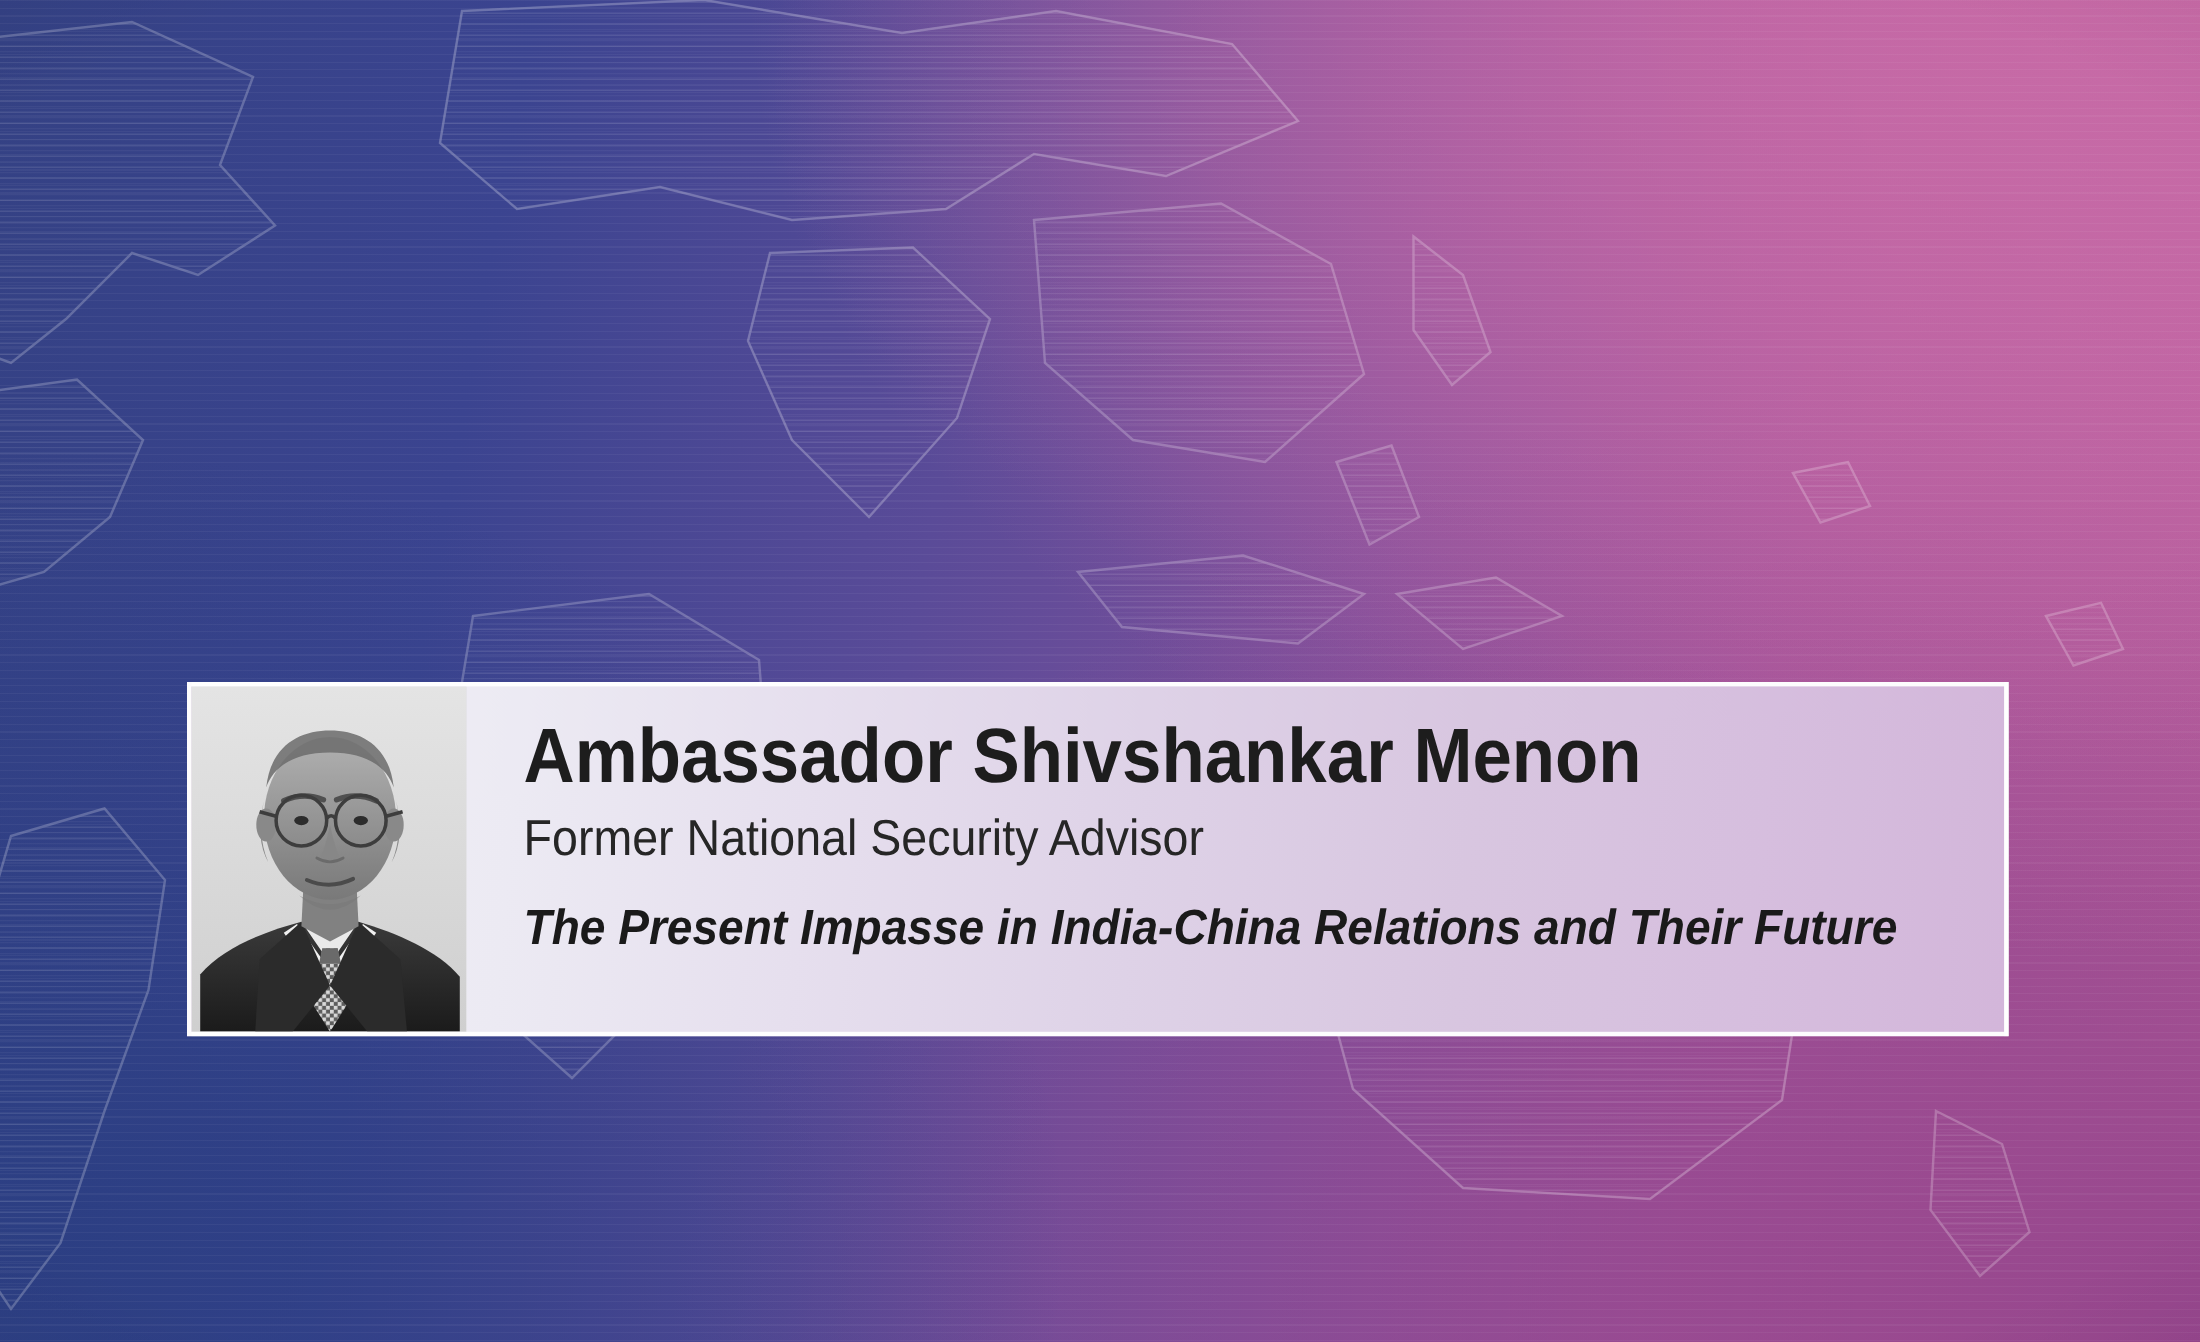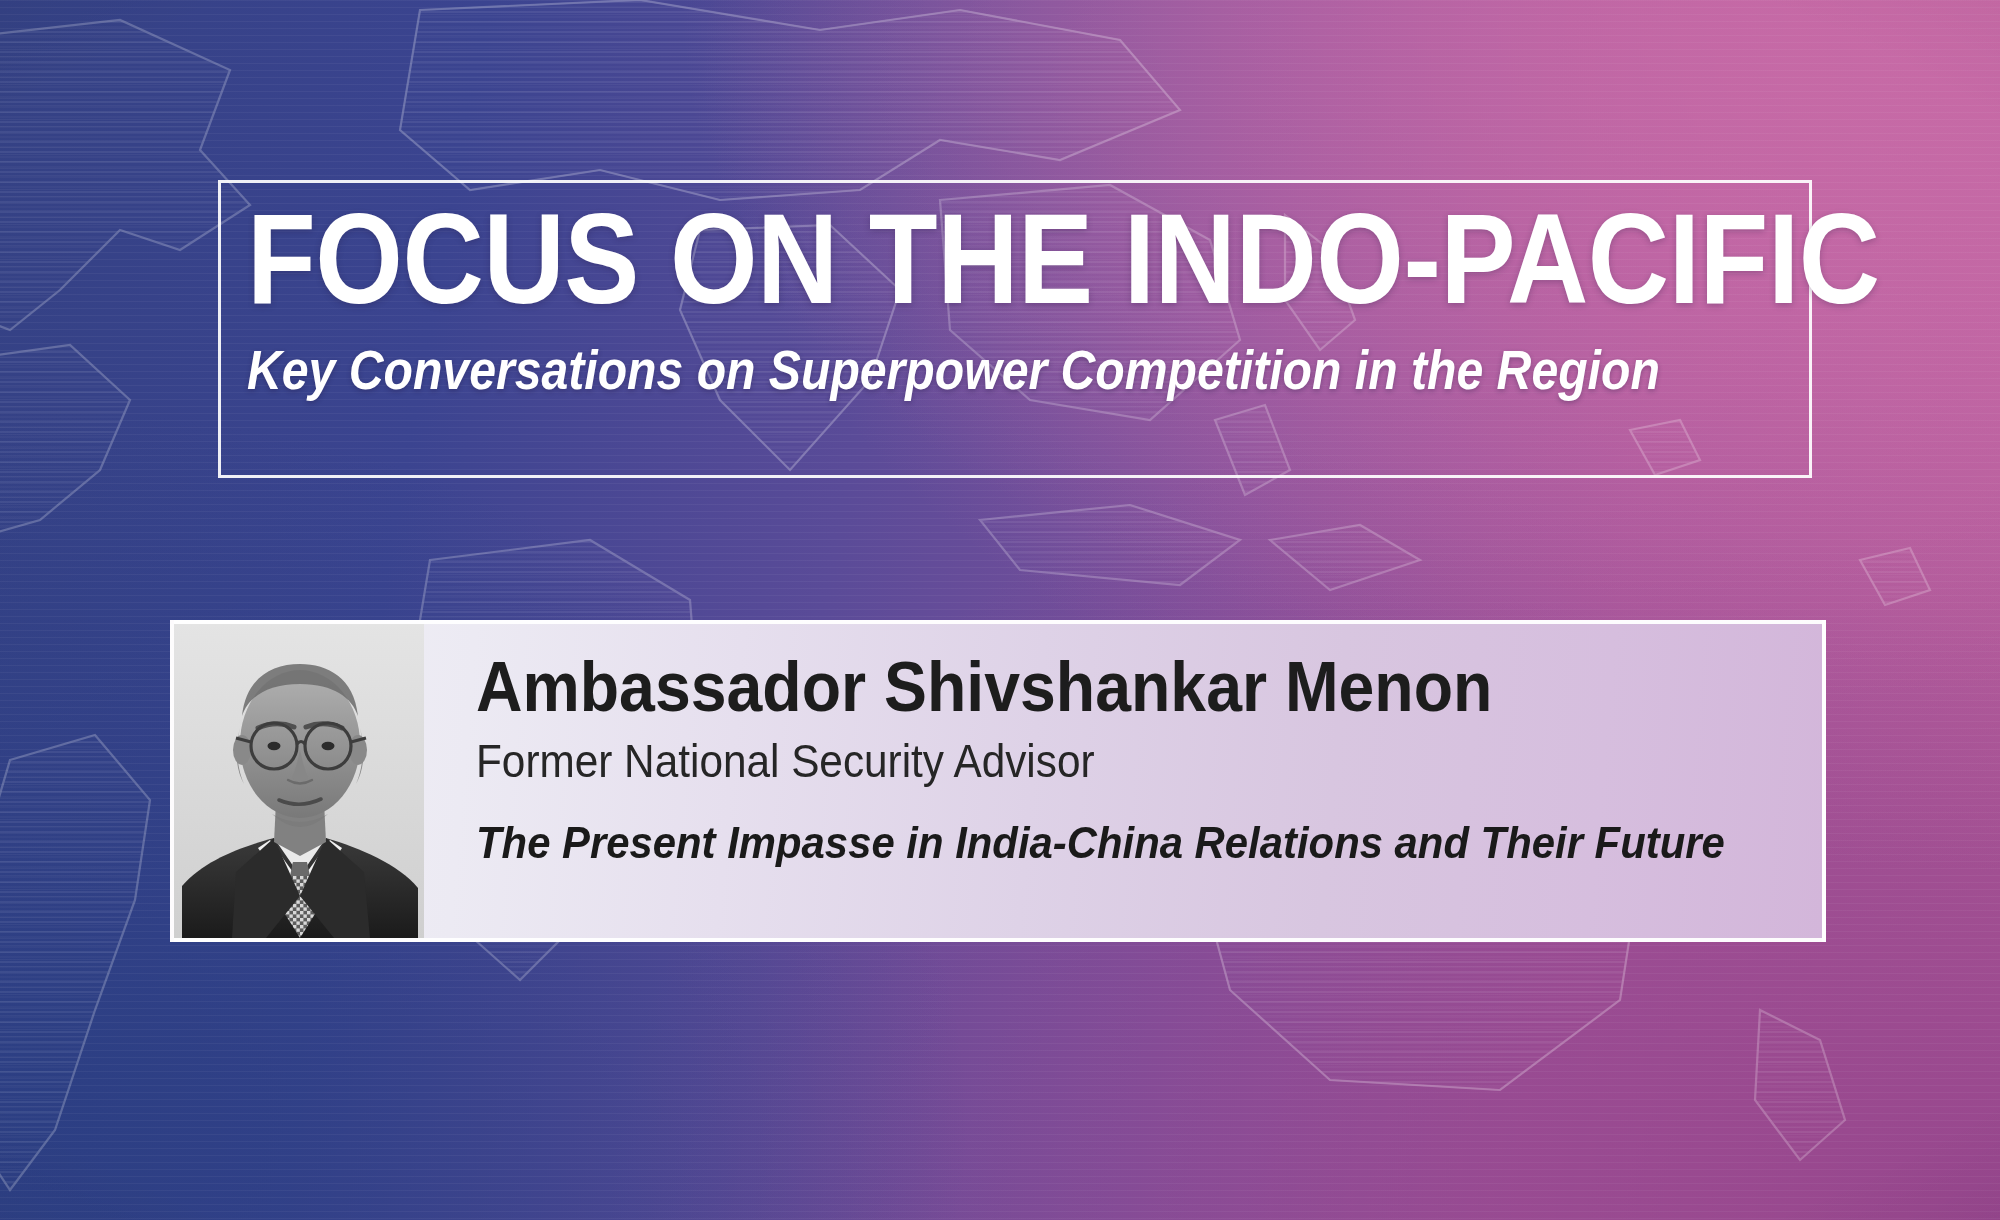--- a/index.html
+++ b/index.html
@@ -216,24 +216,20 @@
     <g stroke="#ffffff" stroke-width="1.5" fill="none" opacity="0.45">
       <path d="M1255,790 L1420,760 L1560,790 L1640,870 L1620,1000 L1500,1090 L1330,1080 L1230,990 L1200,880 Z"></path>
       <path d="M700,230 L830,225 L900,290 L870,380 L790,470 L720,400 L680,310 Z"></path>
       <path d="M420,10 L640,0 L820,30 L960,10 L1120,40 L1180,110 L1060,160 L940,140 L860,190 L720,200 L600,170 L470,190 L400,130 Z"></path>
     </g>
   </svg>
 
   <div class="hatch-layer"></div>
   <div class="vignette"></div>
 
-  <div class="title-box">
-    <div class="headline">FOCUS ON THE INDO-PACIFIC</div>
-    <div class="subhead">Key Conversations on Superpower Competition in the Region</div>
-  </div>
 
   <div class="speaker-card">
 
     <div class="portrait">
       <svg viewBox="0 0 250 314" preserveAspectRatio="xMidYMid slice" aria-hidden="true">
         <defs>
           <linearGradient id="bgp" x1="0" y1="0" x2="0" y2="1">
             <stop offset="0%" stop-color="#e4e4e4"></stop>
             <stop offset="100%" stop-color="#cfcfcf"></stop>
           </linearGradient>

